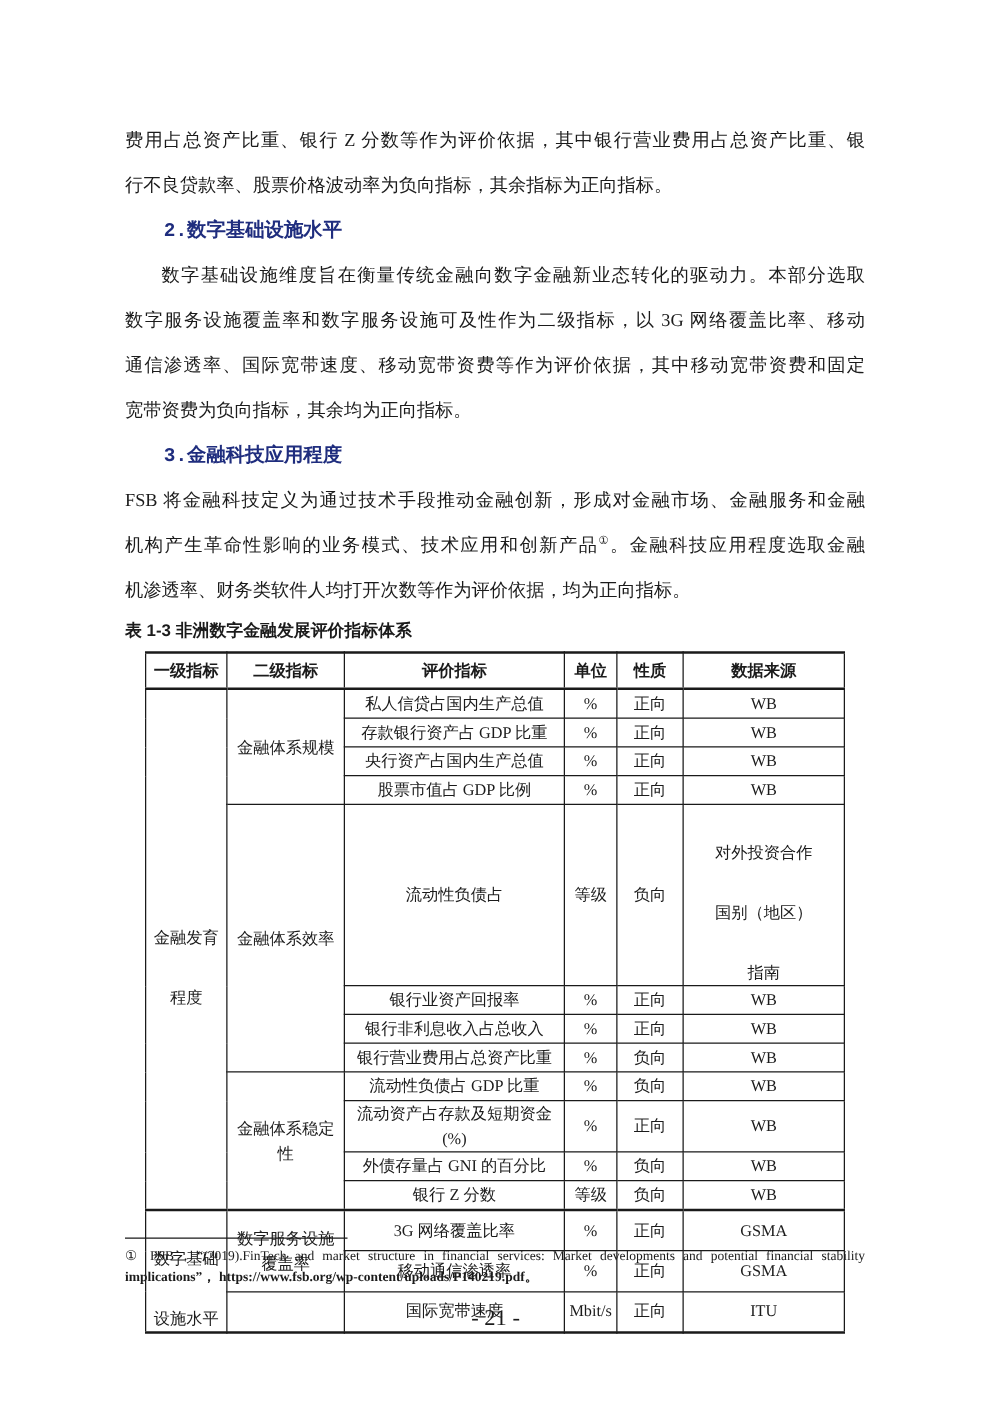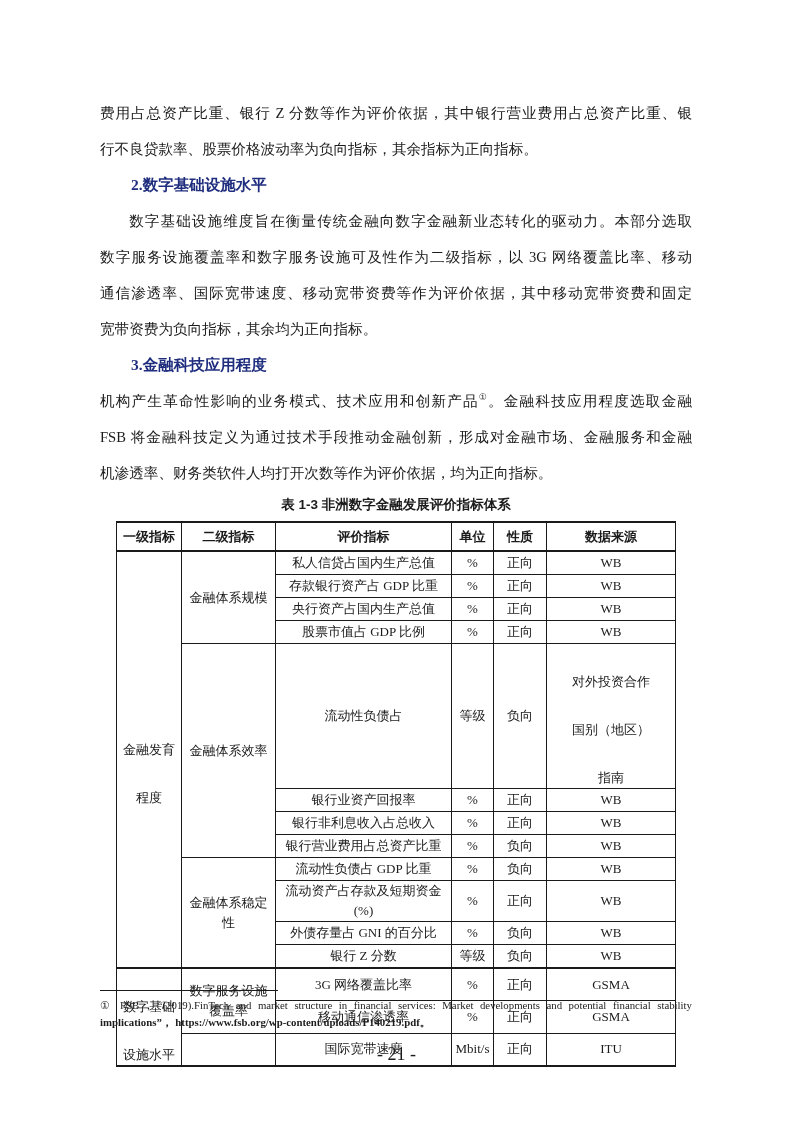--- a/index.html
+++ b/index.html
@@ -10,27 +10,27 @@
   }
   .flow { position:absolute; left:100px; top:95px; width:592px; }
   .pline {
     font-size:14.6px; line-height:36px; height:36px; overflow:hidden;
     text-align:justify; text-align-last:justify; white-space:nowrap;
   }
   .pline.last { text-align-last:left; }
   .pline.indent { text-indent:2em; }
   .pline sup { font-size:9px; vertical-align:super; line-height:0; }
   .heading {
-    font-family:Liberation Serif, serif;
+    font-family:Liberation Mono, monospace;
     font-weight:bold; font-size:15.5px; line-height:36px; height:36px;
     color:var(--heading-color,#1f2d7e); text-indent:2em;
   }
   .caption {
     font-family:"Liberation Sans","DejaVu Sans",sans-serif;
-    font-weight:bold; font-size:13.5px; text-align:center;
+    font-weight:bold; font-size:13.5px; text-align:left;
     margin:4px 0 6px 0; line-height:20px;
   }
   table.ind {
     width:559px; margin:0 auto; border-collapse:collapse; table-layout:fixed;
     font-size:13px;
     border-top:2px solid #1a1a1a; border-bottom:2px solid #1a1a1a;
     border-left:1px solid #1a1a1a; border-right:1px solid #1a1a1a;
   }
   table.ind th {
     font-family:"Liberation Sans","DejaVu Sans",sans-serif;
@@ -69,22 +69,22 @@
 
     <div class="heading">2.数字基础设施水平</div>
 
     <div class="pline indent">数字基础设施维度旨在衡量传统金融向数字金融新业态转化的驱动力。本部分选取</div>
     <div class="pline">数字服务设施覆盖率和数字服务设施可及性作为二级指标，以 3G 网络覆盖比率、移动</div>
     <div class="pline">通信渗透率、国际宽带速度、移动宽带资费等作为评价依据，其中移动宽带资费和固定</div>
     <div class="pline last">宽带资费为负向指标，其余均为正向指标。</div>
 
     <div class="heading">3.金融科技应用程度</div>
 
+    <div class="pline">FSB 将金融科技定义为通过技术手段推动金融创新，形成对金融市场、金融服务和金融</div>
     <div class="pline"><span>机构产生革命性影响的业务模式、技术应用和创新产品</span><sup>①</sup><span>。金融科技应用程度选取金融</span></div>
-    <div class="pline">FSB 将金融科技定义为通过技术手段推动金融创新，形成对金融市场、金融服务和金融</div>
     <div class="pline last">机渗透率、财务类软件人均打开次数等作为评价依据，均为正向指标。</div>
 
     <div class="caption">表 1-3 非洲数字金融发展评价指标体系</div>
 
     <table class="ind">
       <colgroup>
         <col class="c1">
           <col class="c2">
           <col class="c3">
           <col class="c4">

